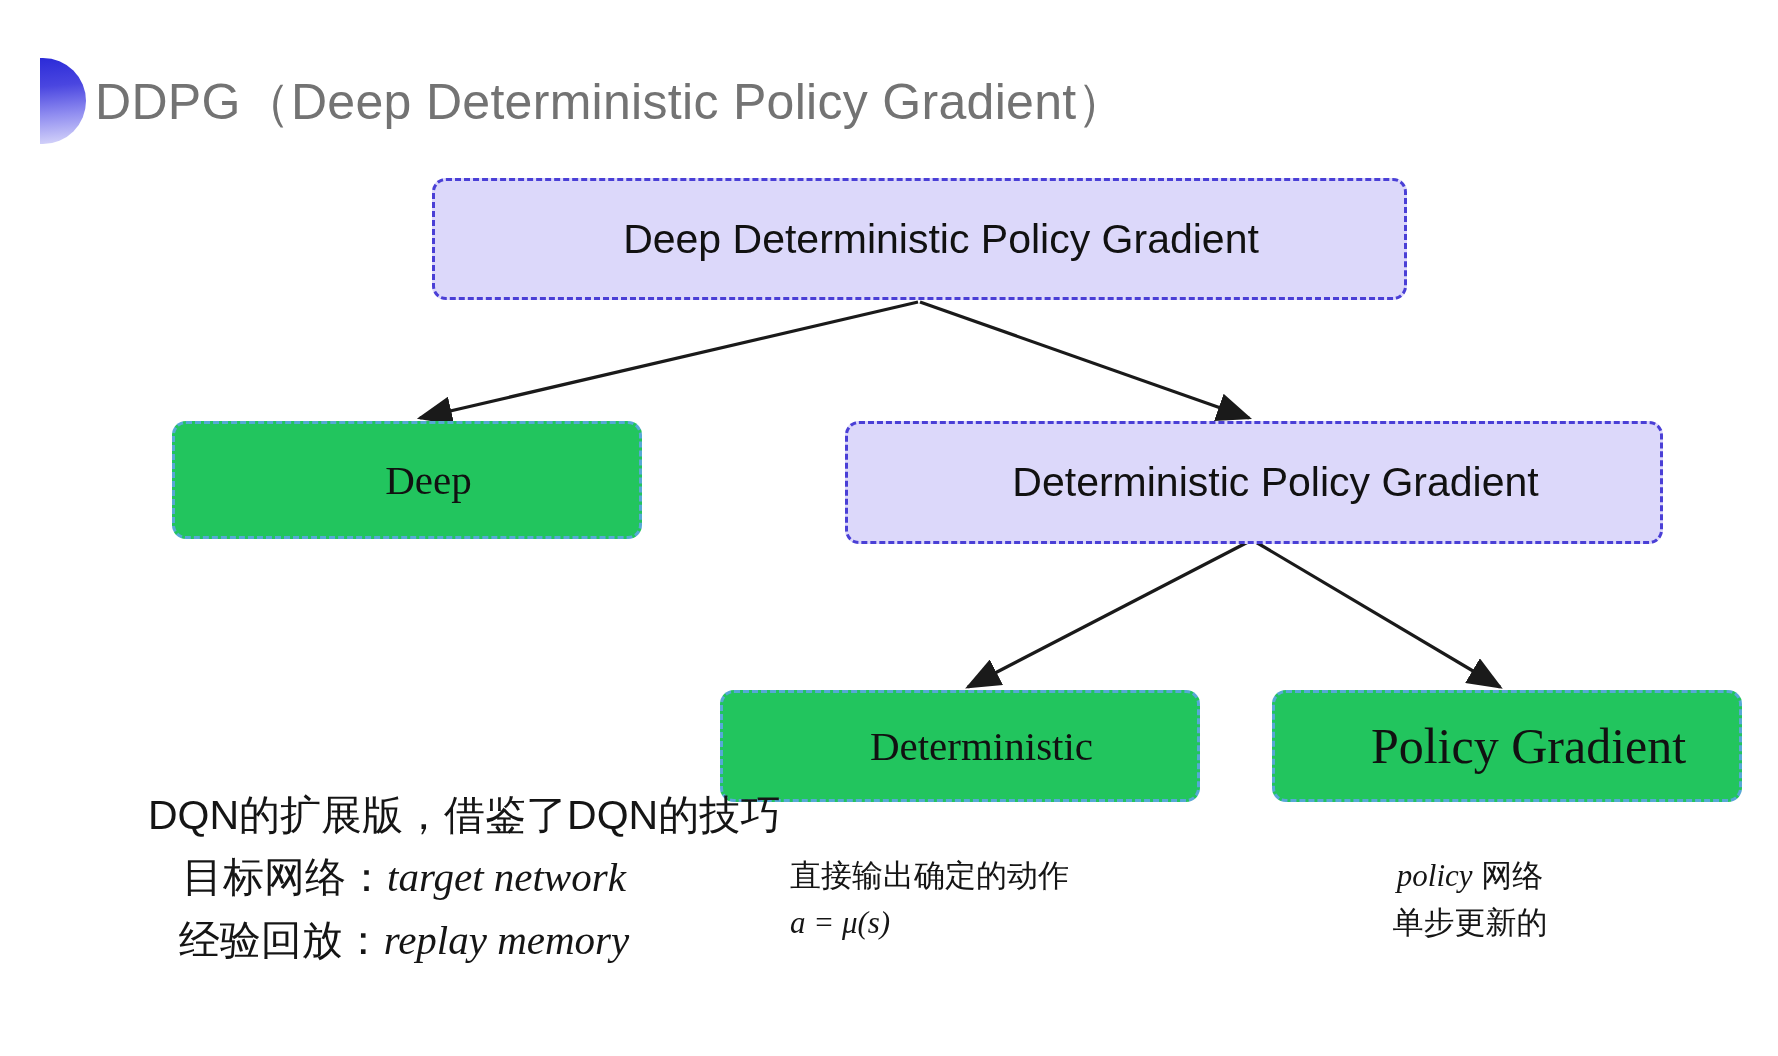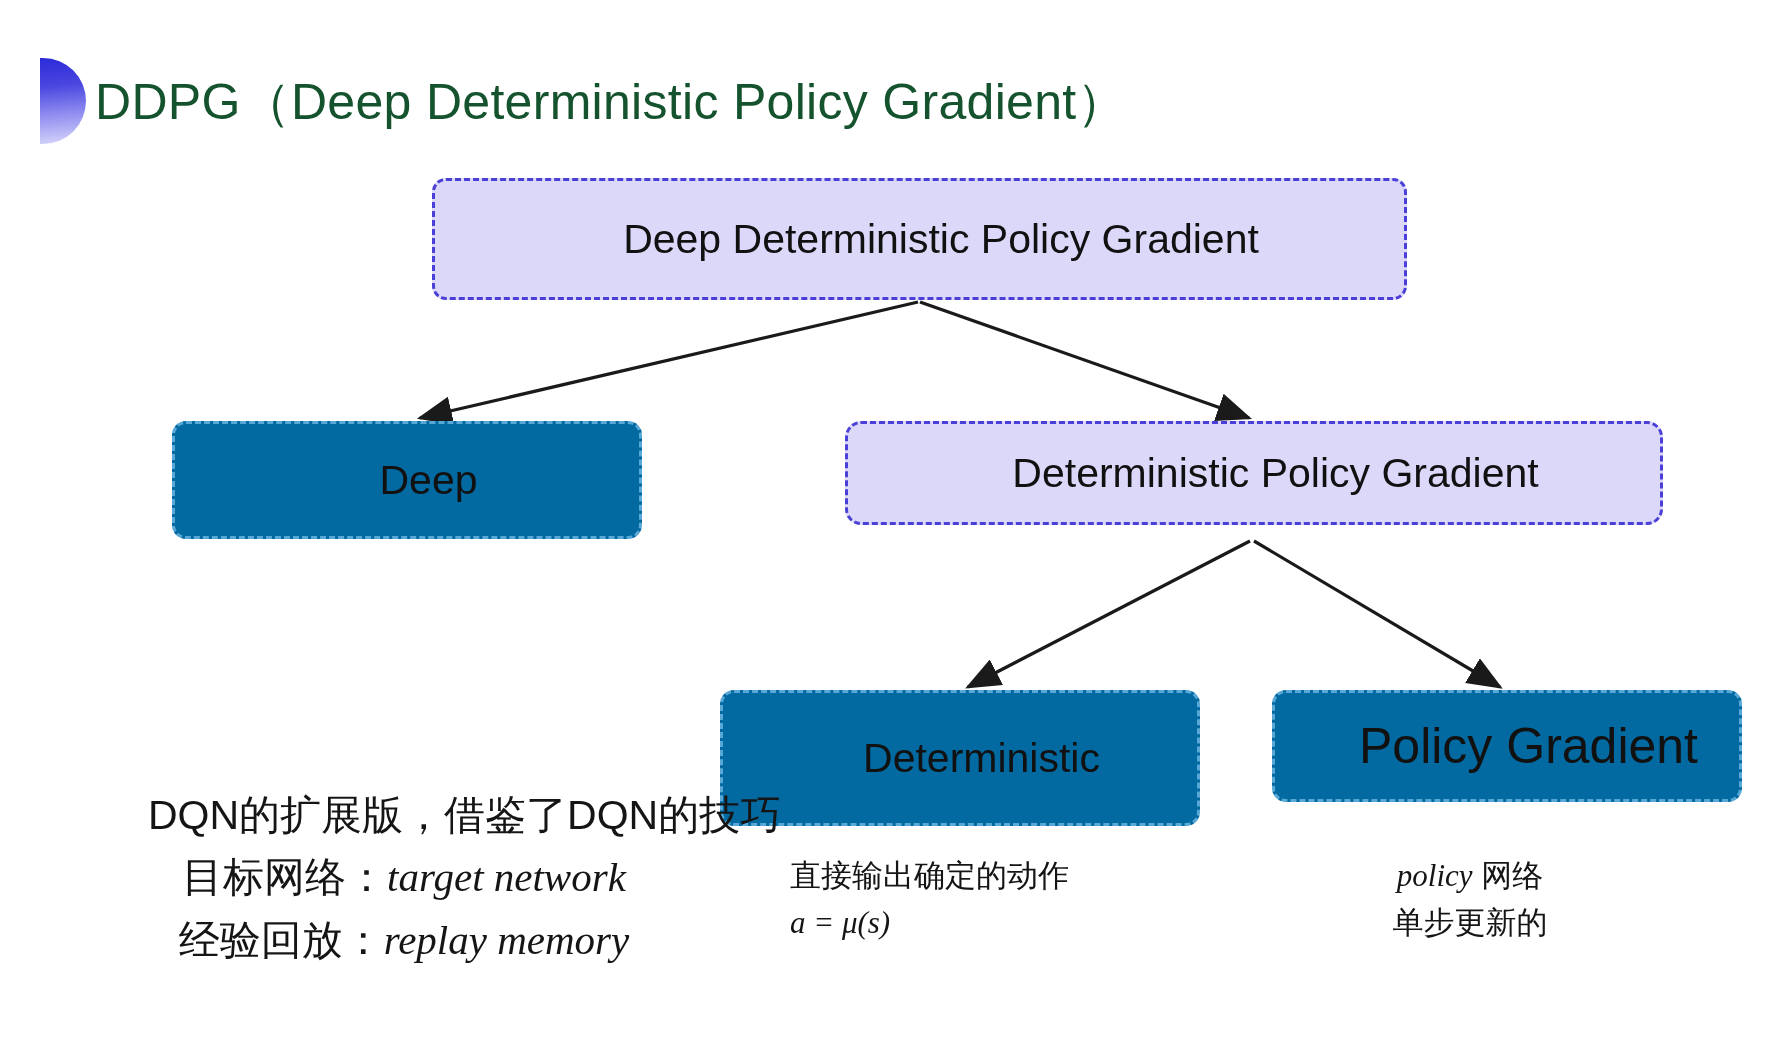--- a/index.html
+++ b/index.html
@@ -27,21 +27,21 @@
     height: 86px;
     background: linear-gradient(175deg, #2b2bd8 0%, #4a46e0 32%, #8f8cf0 64%, #d9d8fa 100%);
     border-radius: 0 46px 46px 0;
   }
   #page-title {
     position: absolute;
     left: 95px;
     top: 62px;
     font-size: 50px;
     line-height: 80px;
-    color: #14532d;
+    color: #737373;
     font-weight: 400;
     letter-spacing: 0.3px;
     white-space: nowrap;
   }
 
   
   #connectors {
     position: absolute;
     left: 0;
     top: 0;
@@ -61,28 +61,29 @@
     text-align: left;
     color: #111111;
     font-weight: 400;
     padding-left: 43px;
   }
   .node.purple {
     background: #dcd8fa;
     border: 3px dashed #4a3fd6;
   }
   .node.blue {
-    background: #0369a1;
+    background: #22c55e;
     border: 3px dashed #57a8d6;
+    font-family: Liberation Serif, serif;
   }
 
   #node-root   { left: 432px; top: 178px; width: 975px; height: 122px; font-size: 41px; }
   #node-deep   { left: 172px; top: 421px; width: 470px; height: 118px; font-size: 41px; }
-  #node-dpg    { left: 845px; top: 421px; width: 818px; height: 104px; font-size: 41px; border-radius: 16px; }
-  #node-det    { left: 720px; top: 690px; width: 480px; height: 136px; font-size: 41px; }
+  #node-dpg    { left: 845px; top: 421px; width: 818px; height: 123px; font-size: 41px; }
+  #node-det    { left: 720px; top: 690px; width: 480px; height: 112px; font-size: 41px; }
   #node-pg     { left: 1272px; top: 690px; width: 470px; height: 112px; font-size: 50px; }
 
   
   .annotation {
     position: absolute;
     color: #151515;
     line-height: 1.52;
   }
   .annotation .line {
     white-space: nowrap;

